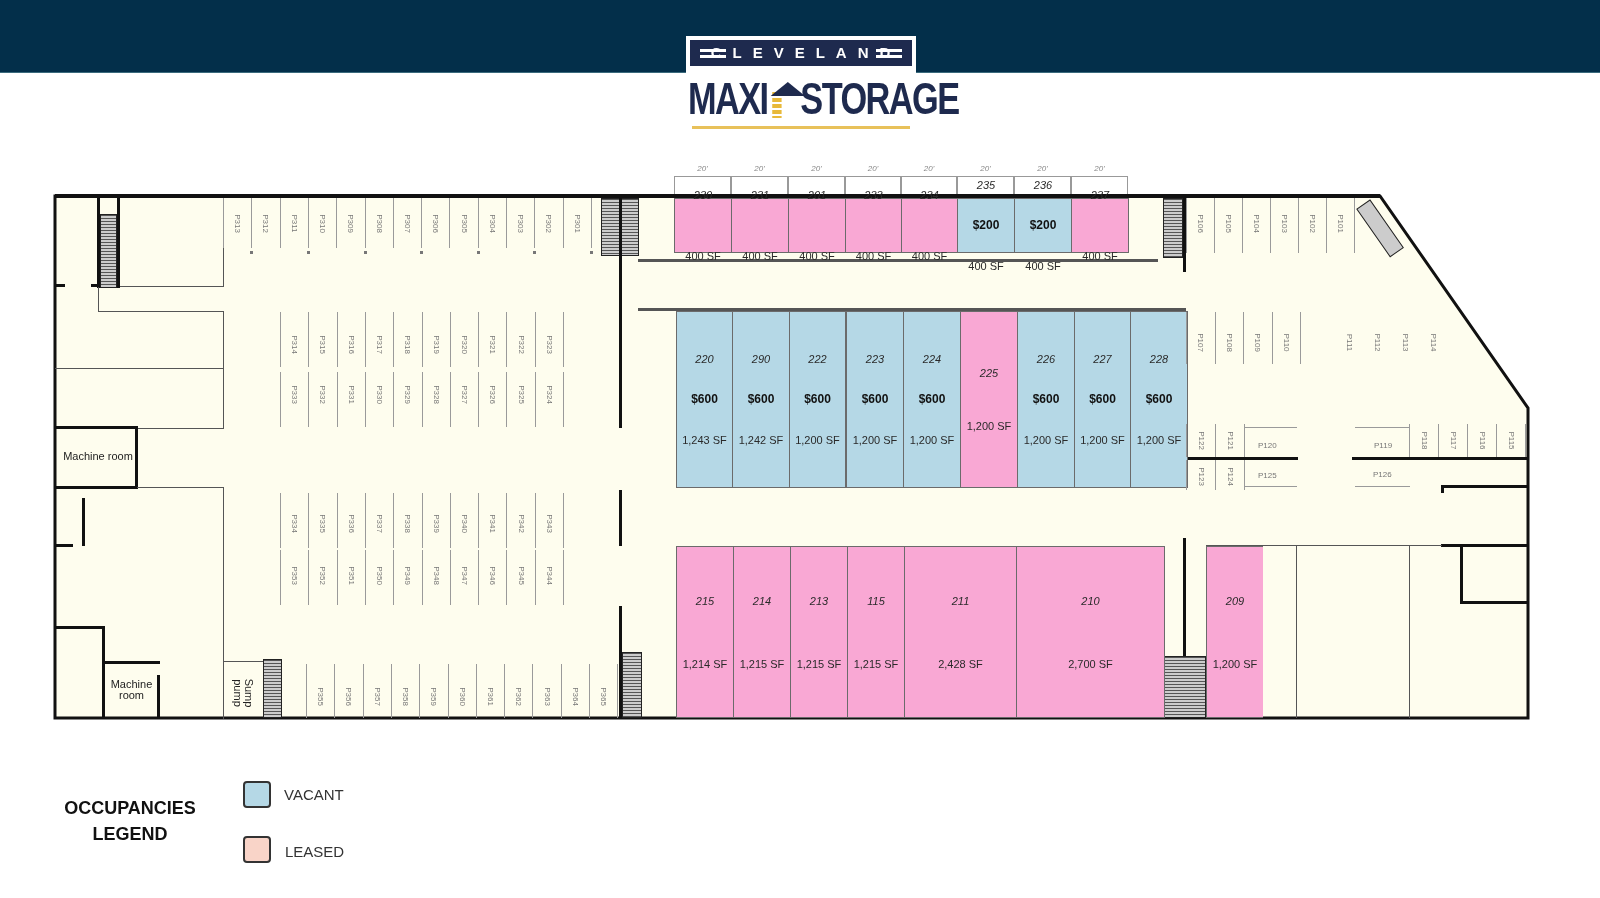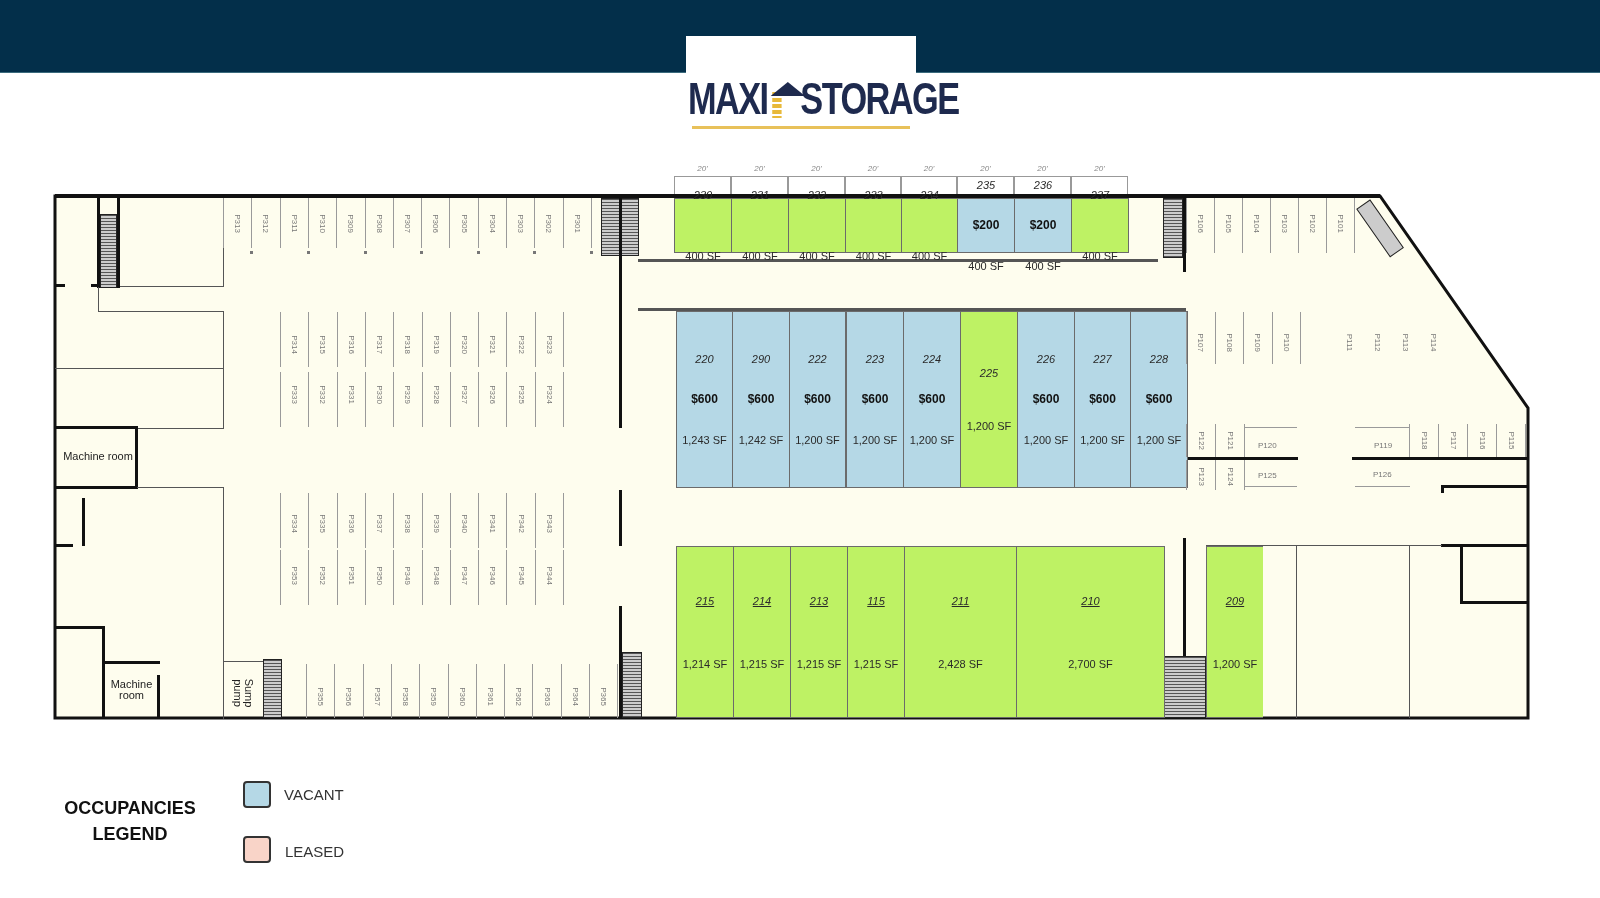--- a/index.html
+++ b/index.html
@@ -21,43 +21,44 @@
   .pline { position: absolute; background: #9a9a9a; width: 1px; }
   .hline { position: absolute; background: #9a9a9a; height: 1px; }
   .dot { position: absolute; width: 3px; height: 3px; background: #777; }
   .plabel { position: absolute; font-size: 8px; color: #777; transform: rotate(90deg); transform-origin: center; white-space: nowrap; width: 30px; text-align: center; }
   .hlabel { position: absolute; font-size: 8px; color: #777; white-space: nowrap; }
   .stairs { position: absolute; background: repeating-linear-gradient(#555 0 1px, #ccc 1px 3px); border: 1px solid #222; }
   .stairs-v { position: absolute; background: repeating-linear-gradient(90deg, #555 0 1px, #ccc 1px 3px); border: 1px solid #222; }
 
   .unit { position: absolute; border: 1px solid #6b6b6b; display: flex; flex-direction: column; align-items: center; justify-content: center; text-align: center; color: #2a2a2a; cursor: pointer; }
   .unit.vacant { background: #b5d8e6; gap: 29px; }
-  .unit.leased { background: #bef264; gap: 41px; }
+  .unit.leased { background: #f9a8d4; gap: 41px; }
   .unit .num { font-style: italic; font-size: 11px; line-height: 12px; }
   .unit .price { font-weight: bold; font-size: 12px; line-height: 11px; color: #111; }
   .unit .sf { font-size: 11px; line-height: 12px; }
-  .unit.big .num { margin-bottom: 10px; text-decoration: underline; }
+  .unit.big .num { margin-bottom: 10px; }
   .unit.small .sf { margin-top: 8px; }
   .unit.small.vacant .sf { margin-top: 0; }
 
   .dim { position: absolute; font-size: 8px; color: #888; font-style: italic; text-align: center; }
   .dimbox { position: absolute; border: 1px solid #999; border-bottom: none; height: 20px; }
 
   .roomlabel { position: absolute; font-size: 11px; color: #222; text-align: center; line-height: 11px; }
 
   .legend-title { position: absolute; left: 55px; top: 795px; width: 150px; font-weight: bold; font-size: 18px; color: #111; text-align: center; line-height: 26px; }
   .legend-swatch { position: absolute; width: 28px; height: 27px; border: 2px solid #333; border-radius: 4px; }
   .legend-label { position: absolute; font-size: 15px; color: #333; }
 </style>
 </head>
 <body>
 
 <div class="topbar"></div>
 
 <div class="logo">
+  <div class="logo-top">CLEVELAND</div>
   <div class="logo-main"><span>MAXI</span><span class="house"></span><span>STORAGE</span></div>
   <div class="logo-rule"></div>
 </div>
 
 <div class="plan" id="plan">
 
   <svg style="position:absolute;left:0;top:0" width="1600" height="898">
     <polygon points="55,192 1380,192 1528,404 1528,714 55,714" fill="#fefdee" stroke="#111" stroke-width="3"></polygon>
 
     <g transform="translate(1370,196) rotate(55)">
@@ -147,21 +148,21 @@
   <div id="units">
       <div class="unit leased small" style="left:674px;top:194px;width:58px;height:55px">
         <span class="num">230</span>
         <span class="sf">400 SF</span>
       </div>
       <div class="unit leased small" style="left:731px;top:194px;width:58px;height:55px">
         <span class="num">231</span>
         <span class="sf">400 SF</span>
       </div>
       <div class="unit leased small" style="left:788px;top:194px;width:58px;height:55px">
-        <span class="num">232</span>
+        <span class="num">201</span>
         <span class="sf">400 SF</span>
       </div>
       <div class="unit leased small" style="left:845px;top:194px;width:57px;height:55px">
         <span class="num">233</span>
         <span class="sf">400 SF</span>
       </div>
       <div class="unit leased small" style="left:901px;top:194px;width:57px;height:55px">
         <span class="num">234</span>
         <span class="sf">400 SF</span>
       </div>

